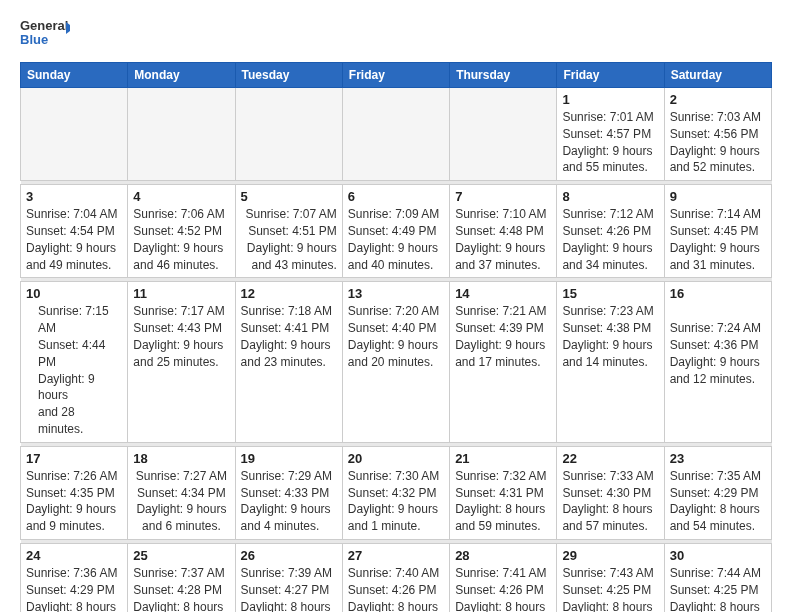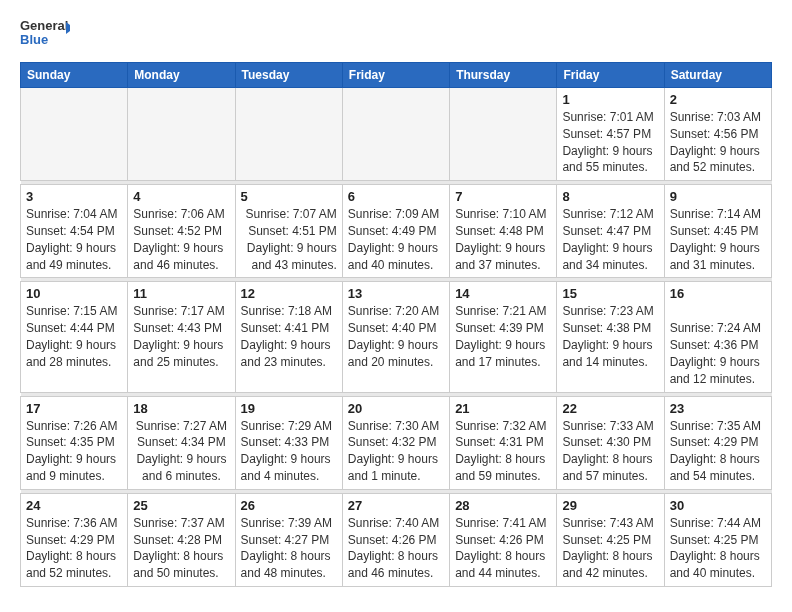--- a/index.html
+++ b/index.html
@@ -176,21 +176,21 @@
           <td>
             <span class="day-number">7</span>
             <div class="day-info" style="white-space: pre-line;">Sunrise: 7:10 AM
 Sunset: 4:48 PM
 Daylight: 9 hours
 and 37 minutes.</div>
           </td>
           <td>
             <span class="day-number">8</span>
             <div class="day-info" style="white-space: pre-line;">Sunrise: 7:12 AM
-Sunset: 4:47 PM
+Sunset: 4:26 PM
 Daylight: 9 hours
 and 34 minutes.</div>
           </td>
           <td>
             <span class="day-number">9</span>
             <div class="day-info" style="white-space: pre-line;">Sunrise: 7:14 AM
 Sunset: 4:45 PM
 Daylight: 9 hours
 and 31 minutes.</div>
           </td>
@@ -200,21 +200,21 @@
           <td></td>
           <td></td>
           <td></td>
           <td></td>
           <td></td>
           <td></td>
         </tr>
         <tr>
           <td>
             <span class="day-number">10</span>
-            <div class="day-info" style="white-space: pre-line;">Sunrise: 7:15 AM
+            <div class="day-info" style="white-space: pre-line; margin-left: 12px;">Sunrise: 7:15 AM
 Sunset: 4:44 PM
 Daylight: 9 hours
 and 28 minutes.</div>
           </td>
           <td>
             <span class="day-number">11</span>
             <div class="day-info" style="white-space: pre-line;">Sunrise: 7:17 AM
 Sunset: 4:43 PM
 Daylight: 9 hours
 and 25 minutes.</div>

